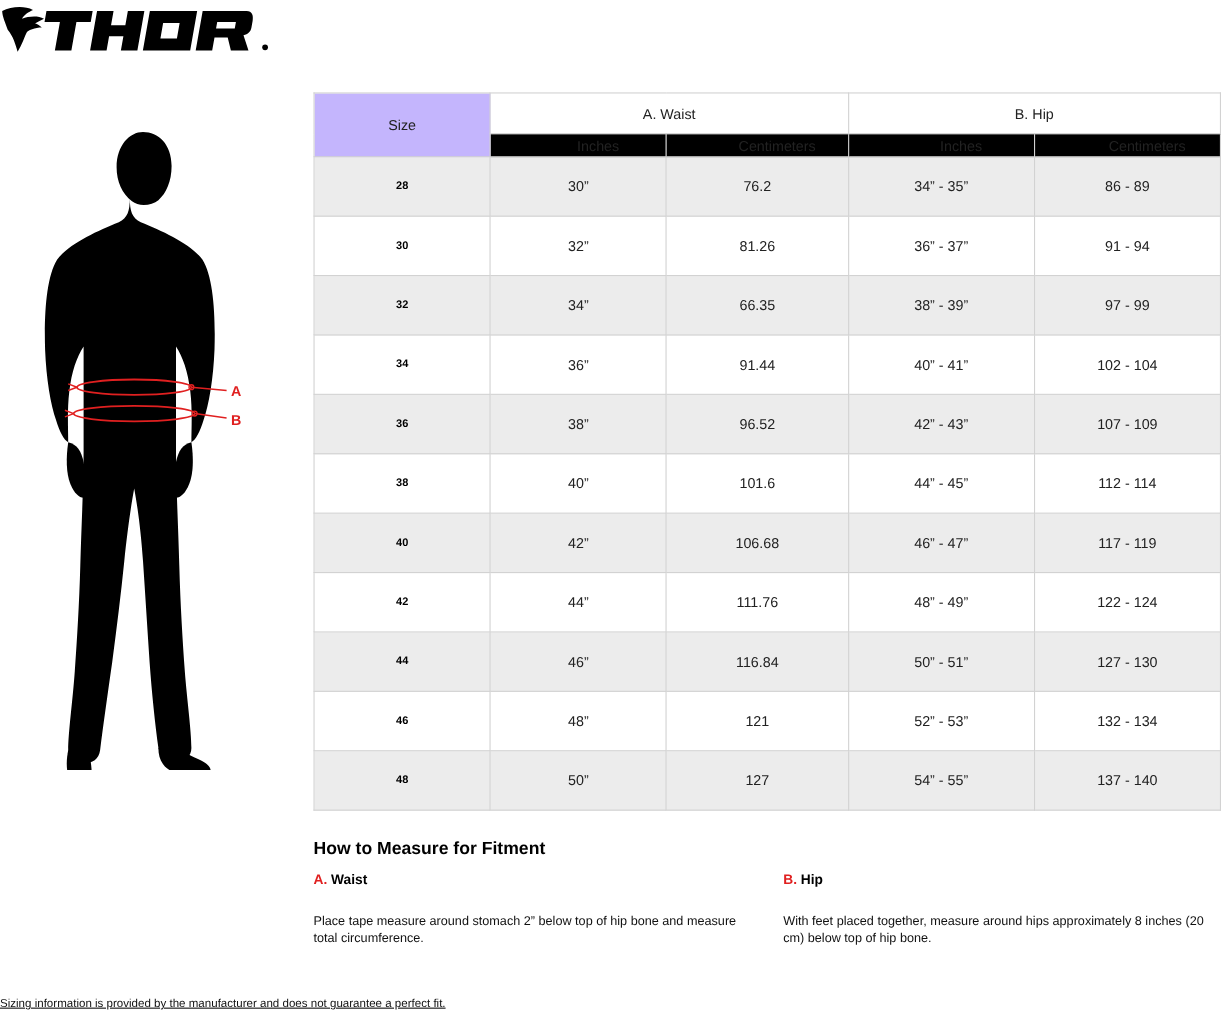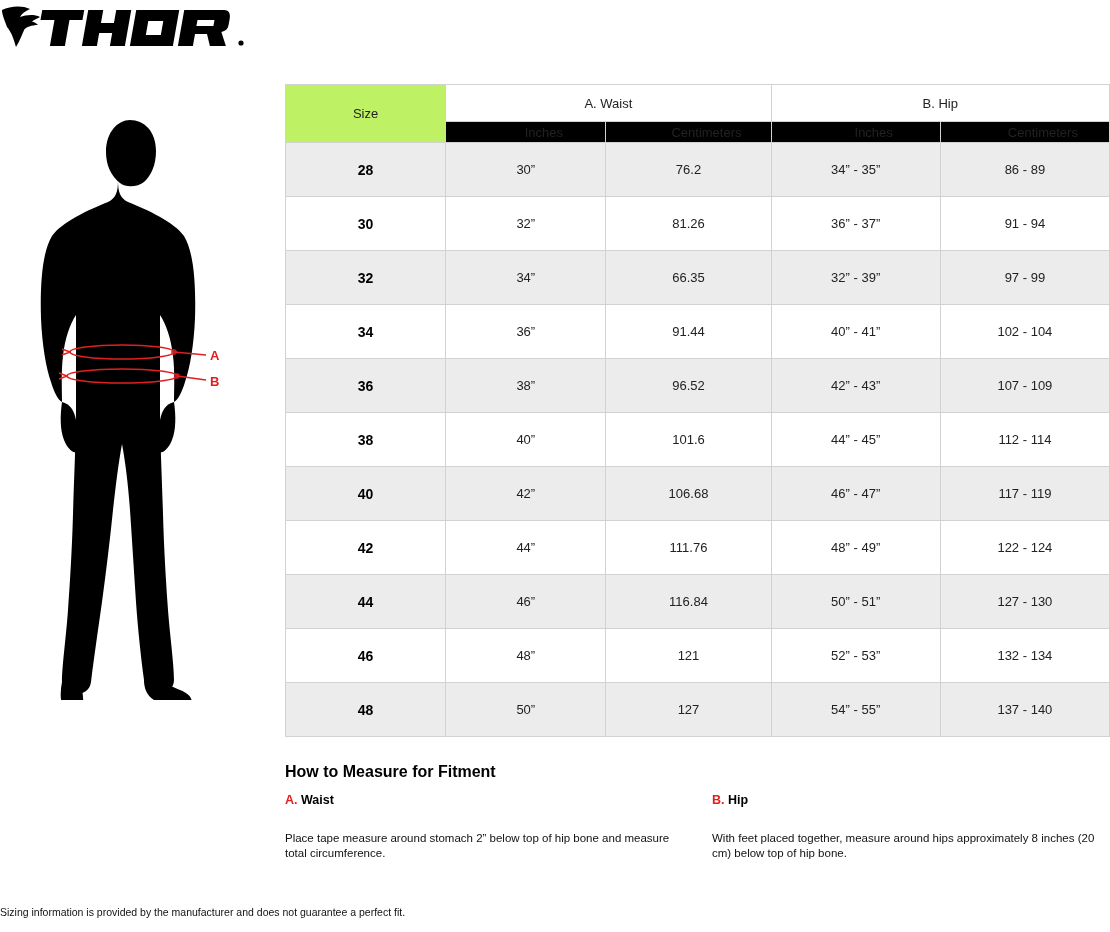--- a/index.html
+++ b/index.html
@@ -63,21 +63,21 @@
   }
   .hdr-group {
     background: #ffffff;
     font-size: 13.5px;
     font-weight: bold;
     color: #000;
     height: 34px;
     vertical-align: middle;
   }
   .hdr-size {
-    background: #bef264;
+    background: #c4b5fd;
     font-size: 13.5px;
     font-weight: bold;
     color: #000;
     vertical-align: middle;
   }
   .hdr-unit {
     background: #000000;
     color: #ffffff;
     font-size: 11.5px;
     font-weight: bold;
@@ -89,21 +89,21 @@
   tbody tr td {
     height: 51px;
     vertical-align: middle;
   }
   tbody tr.shade td {
     background: #ececec;
   }
   tbody tr td.size-col {
     font-weight: bold;
     color: #000;
-    font-size: 14px;
+    font-size: 10px;
   }
 
   
   .howto {
     margin-top: 26px;
   }
   .howto-title {
     font-size: 16px;
     font-weight: bold;
     margin-bottom: 12px;
@@ -133,20 +133,21 @@
 
   
   .footer {
     position: absolute;
     left: 0;
     top: 905px;
     width: 1110px;
     font-size: 10.5px;
     line-height: 1.35;
     color: #111;
+    text-decoration: underline;
   }
 
   
   .fig-label {
     font-size: 13px;
     font-weight: bold;
     fill: #e02020;
   }
 </style>
 </head>
@@ -250,21 +251,21 @@
           <td class="size-col">30</td>
           <td>32”</td>
           <td>81.26</td>
           <td>36” - 37”</td>
           <td>91 - 94</td>
         </tr>
         <tr class="shade">
           <td class="size-col">32</td>
           <td>34”</td>
           <td>66.35</td>
-          <td>32” - 39”</td>
+          <td>38” - 39”</td>
           <td>97 - 99</td>
         </tr>
         <tr>
           <td class="size-col">34</td>
           <td>36”</td>
           <td>91.44</td>
           <td>40” - 41”</td>
           <td>102 - 104</td>
         </tr>
         <tr class="shade">

